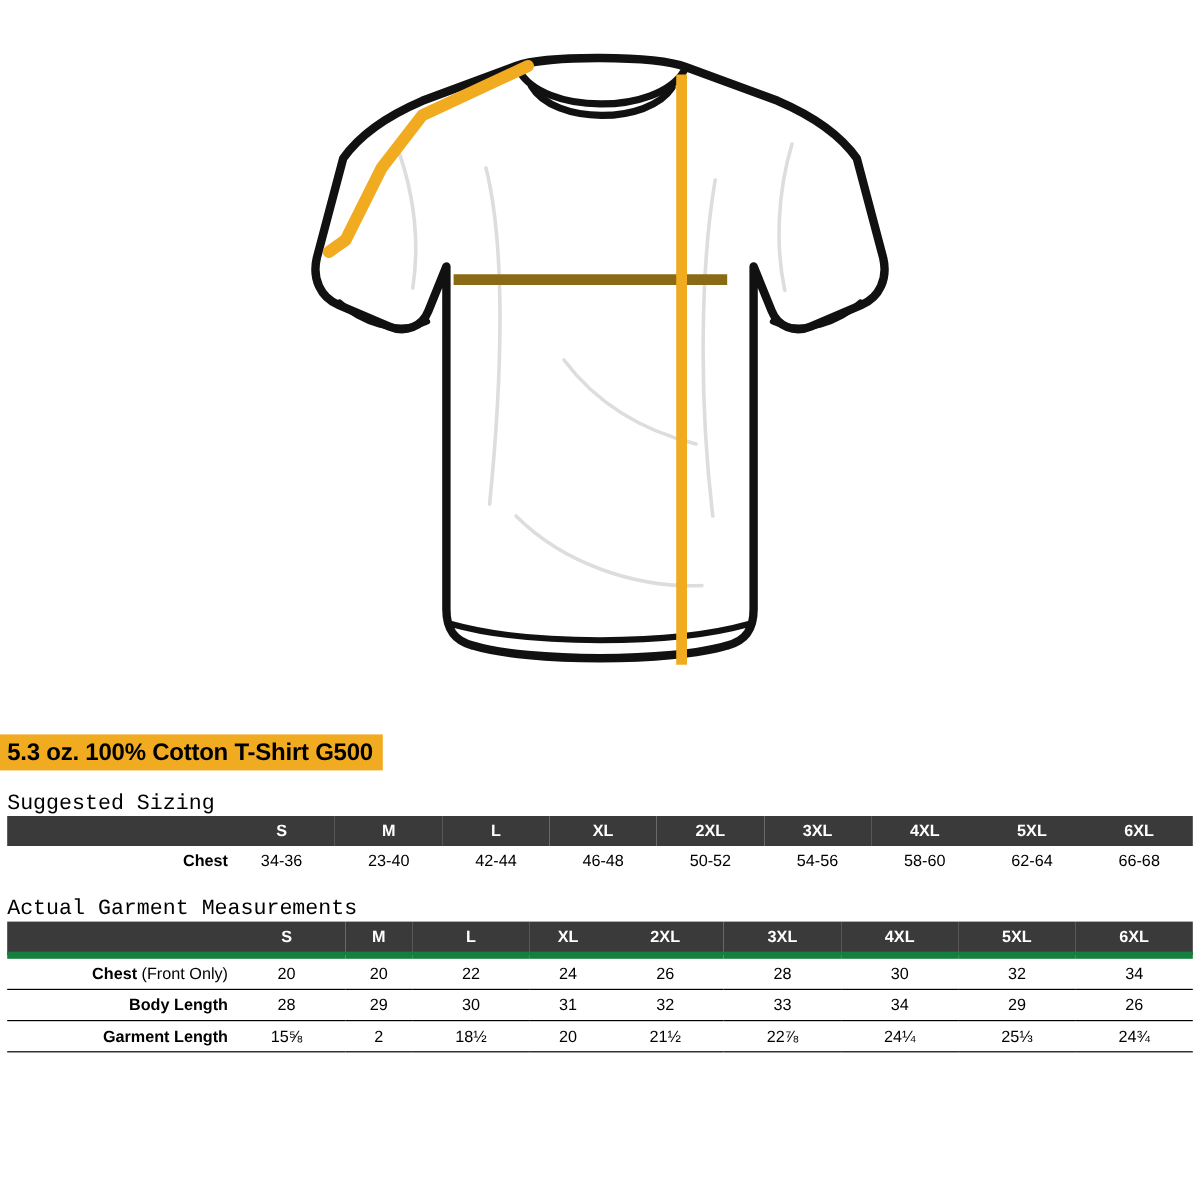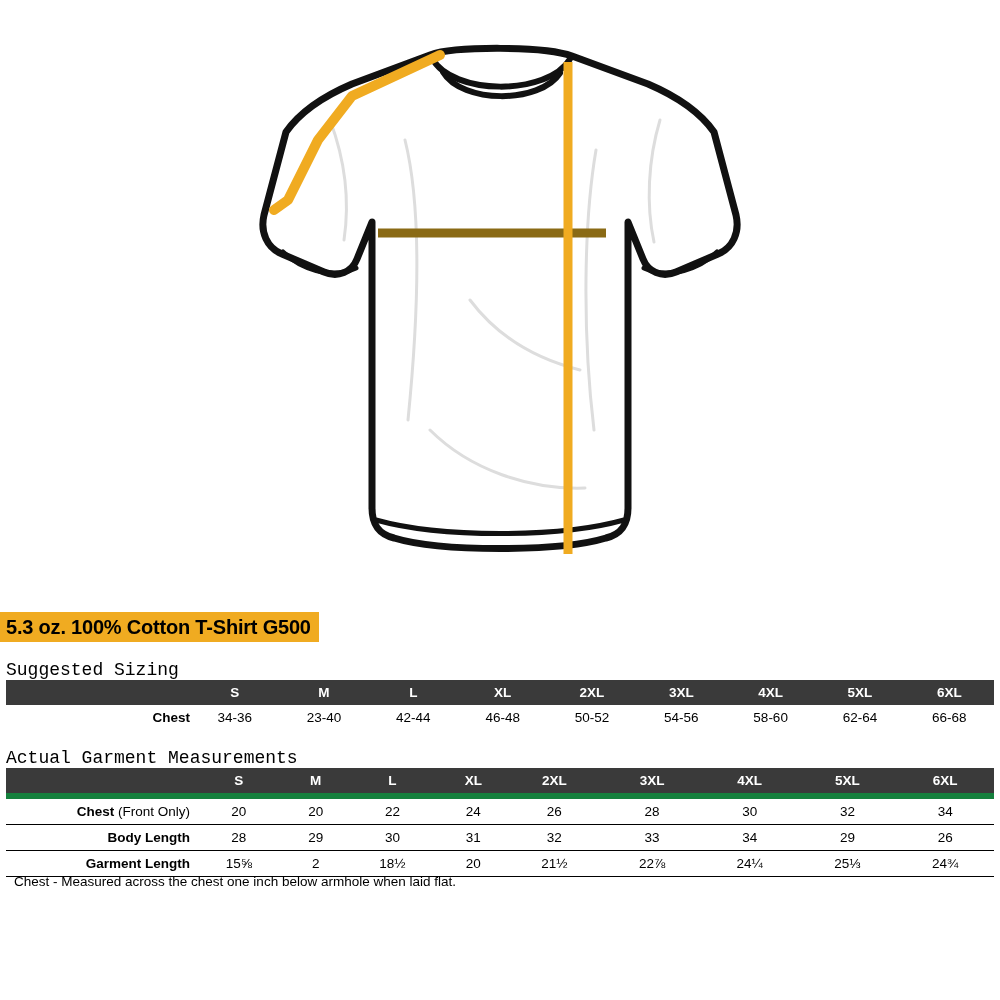--- a/index.html
+++ b/index.html
@@ -280,16 +280,15 @@
         <td>21½</td>
         <td>22⅞</td>
         <td>24¼</td>
         <td>25⅓</td>
         <td>24¾</td>
       </tr>
     </tbody>
   </table>
 
   <div class="notes">
-    <div>Chest - Measured across the chest one inch below armhole when laid flat.</div>
   </div>
 
 </div>
 
 </body></html>

